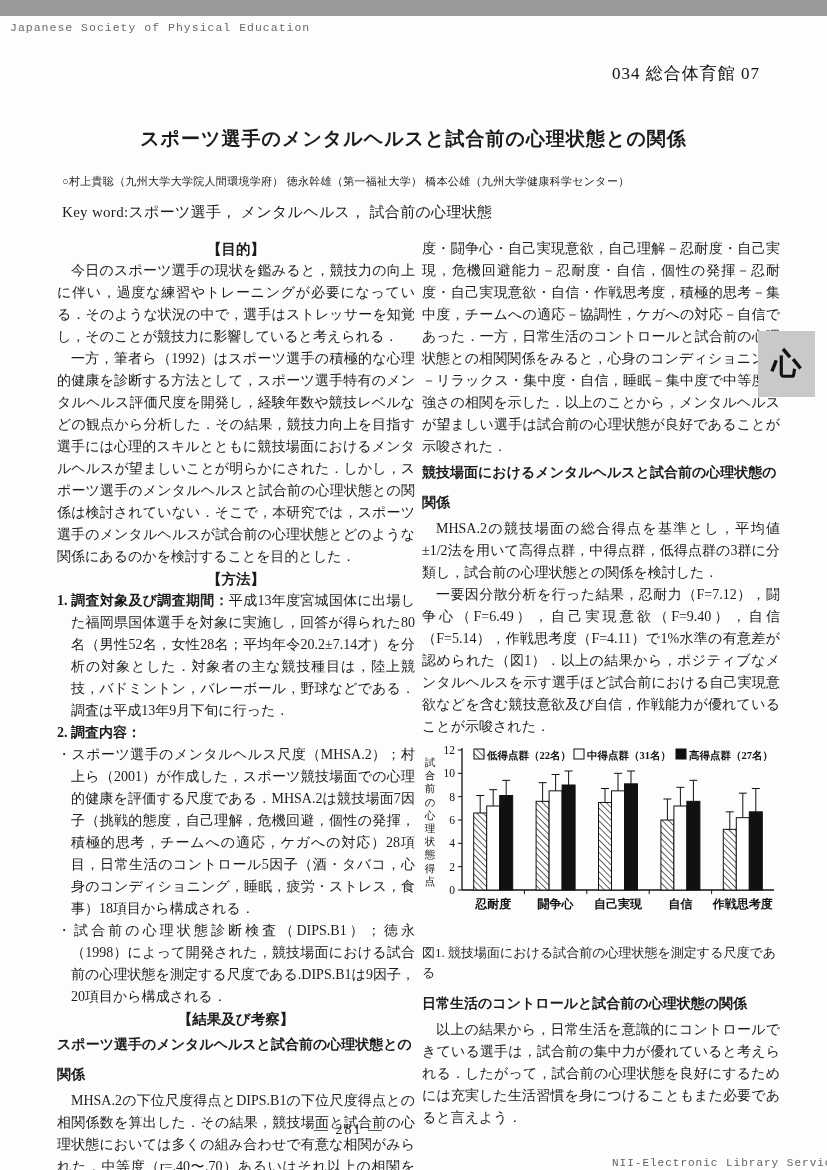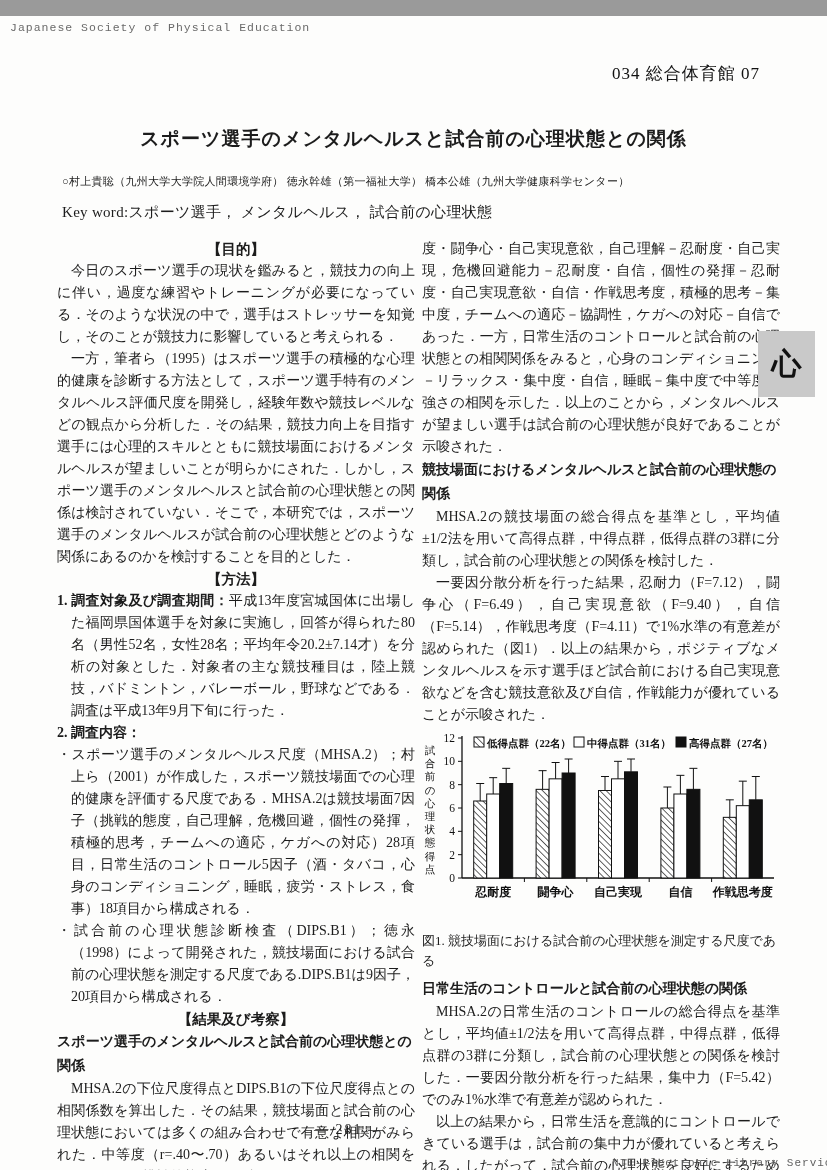--- a/index.html
+++ b/index.html
@@ -37,21 +37,21 @@
     position:absolute;top:222px;width:358px;
     font-size:14px;line-height:22px;text-align:justify;
   }
   .col-left{left:57px;}
   .col-right{left:422px;}
   .sec-heading{
     text-align:center;font-weight:bold;font-size:14.5px;line-height:22px;
     margin:0;
   }
   .sub-heading{
-    font-weight:bold;font-size:14px;line-height:24px;margin:0;text-align:left;
+    font-weight:bold;font-size:14px;line-height:30px;margin:0;text-align:left;
   }
   p.body-p{margin:0;text-indent:14px;}
   p.cont-p{margin:0;text-indent:0;}
   p.hang-p{margin:0;padding-left:14px;text-indent:-14px;}
   p.hang-p .item-label{font-weight:bold;}
   .figure-block{margin:2px 0 0 0;}
   .figure-caption{
     font-size:13px;line-height:20px;margin:4px 0 6px 0;text-align:left;text-indent:0;
   }
   .side-tab{
@@ -79,21 +79,21 @@
   <div class="watermark-top">Japanese Society of Physical Education</div>
   <div class="session-code">034 総合体育館 07</div>
 
   <div class="doc-title">スポーツ選手のメンタルヘルスと試合前の心理状態との関係</div>
   <div class="authors">○村上貴聡（九州大学大学院人間環境学府） 徳永幹雄（第一福祉大学） 橋本公雄（九州大学健康科学センター）</div>
   <div class="keywords">Key word:スポーツ選手， メンタルヘルス， 試合前の心理状態</div>
 
   <div class="col col-left">
     <div class="sec-heading">【目的】</div>
     <p class="body-p">今日のスポーツ選手の現状を鑑みると，競技力の向上に伴い，過度な練習やトレーニングが必要になっている．そのような状況の中で，選手はストレッサーを知覚し，そのことが競技力に影響していると考えられる．</p>
-    <p class="body-p">一方，筆者ら（1995）はスポーツ選手の積極的な心理的健康を診断する方法として，スポーツ選手特有のメンタルヘルス評価尺度を開発し，経験年数や競技レベルなどの観点から分析した．その結果，競技力向上を目指す選手には心理的スキルとともに競技場面におけるメンタルヘルスが望ましいことが明らかにされた．しかし，スポーツ選手のメンタルヘルスと試合前の心理状態との関係は検討されていない．そこで，本研究では，スポーツ選手のメンタルヘルスが試合前の心理状態とどのような関係にあるのかを検討することを目的とした．</p>
+    <p class="body-p">一方，筆者ら（1992）はスポーツ選手の積極的な心理的健康を診断する方法として，スポーツ選手特有のメンタルヘルス評価尺度を開発し，経験年数や競技レベルなどの観点から分析した．その結果，競技力向上を目指す選手には心理的スキルとともに競技場面におけるメンタルヘルスが望ましいことが明らかにされた．しかし，スポーツ選手のメンタルヘルスと試合前の心理状態との関係は検討されていない．そこで，本研究では，スポーツ選手のメンタルヘルスが試合前の心理状態とどのような関係にあるのかを検討することを目的とした．</p>
     <div class="sec-heading">【方法】</div>
     <p class="hang-p"><span class="item-label">1. 調査対象及び調査期間：</span><span>平成13年度宮城国体に出場した福岡県国体選手を対象に実施し，回答が得られた80名（男性52名，女性28名；平均年令20.2±7.14才）を分析の対象とした．対象者の主な競技種目は，陸上競技，バドミントン，バレーボール，野球などである．調査は平成13年9月下旬に行った．</span></p>
     <p class="hang-p"><span class="item-label">2. 調査内容：</span></p>
     <p class="hang-p">・スポーツ選手のメンタルヘルス尺度（MHSA.2）；村上ら（2001）が作成した，スポーツ競技場面での心理的健康を評価する尺度である．MHSA.2は競技場面7因子（挑戦的態度，自己理解，危機回避，個性の発揮，積極的思考，チームへの適応，ケガへの対応）28項目，日常生活のコントロール5因子（酒・タバコ，心身のコンディショニング，睡眠，疲労・ストレス，食事）18項目から構成される．</p>
     <p class="hang-p">・試合前の心理状態診断検査（DIPS.B1）；徳永（1998）によって開発された，競技場面における試合前の心理状態を測定する尺度である.DIPS.B1は9因子，20項目から構成される．</p>
     <div class="sec-heading">【結果及び考察】</div>
     <div class="sub-heading">スポーツ選手のメンタルヘルスと試合前の心理状態との関係</div>
     <p class="body-p">MHSA.2の下位尺度得点とDIPS.B1の下位尺度得点との相関係数を算出した．その結果，競技場面と試合前の心理状態においては多くの組み合わせで有意な相関がみられた．中等度（r=.40〜.70）あるいはそれ以上の相関を示したのは，挑戦的態度－忍耐</p>
   </div>
 
@@ -195,21 +195,20 @@
           <text x="65" y="18.5" font-size="10.5" font-weight="bold" fill="#111">低得点群（22名）</text>
           <rect x="152" y="9" width="10" height="10" fill="#ffffff" stroke="#111" stroke-width="1"></rect>
           <text x="165" y="18.5" font-size="10.5" font-weight="bold" fill="#111">中得点群（31名）</text>
           <rect x="254" y="9" width="10" height="10" fill="#111111" stroke="#111" stroke-width="1"></rect>
           <text x="267" y="18.5" font-size="10.5" font-weight="bold" fill="#111">高得点群（27名）</text>
         </svg>
       <div class="figure-caption">図1. 競技場面における試合前の心理状態を測定する尺度である</div>
     </div>
 
     <div class="sub-heading">日常生活のコントロールと試合前の心理状態の関係</div>
-    <p class="body-p">MHSA.2の日常生活のコントロールの総合得点を基準とし，平均値±1/2法を用いて高得点群，中得点群，低得点群の3群に分類し，試合前の心理状態との関係を検討した．一要因分散分析を行った結果，集中力（F=5.42）でのみ1%水準で有意差が認められた．</p>
     <p class="body-p">以上の結果から，日常生活を意識的にコントロールできている選手は，試合前の集中力が優れていると考えられる．したがって，試合前の心理状態を良好にするためには充実した生活習慣を身につけることもまた必要であると言えよう．</p>
   </div>
 
   <div class="side-tab">心</div>
 
   <div class="page-number">— 281 —</div>
   <div class="watermark-bottom">NII-Electronic Library Service</div>
 
 </div>
 

